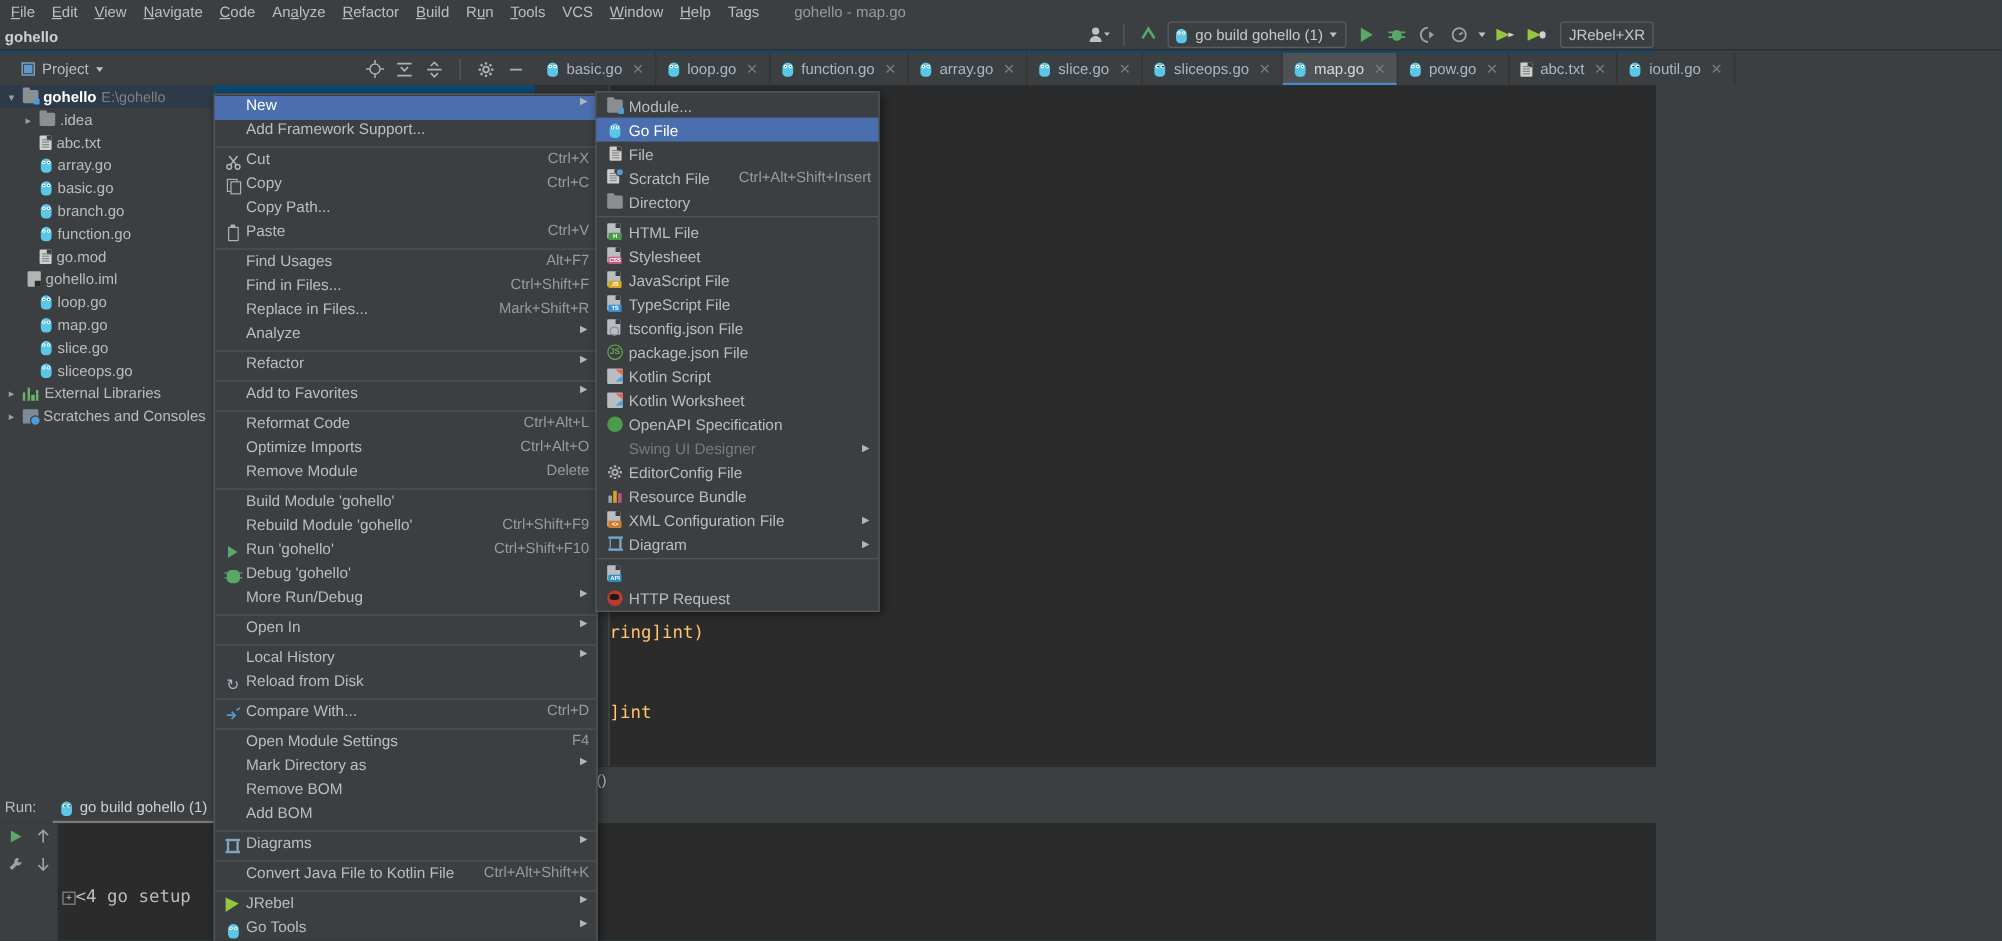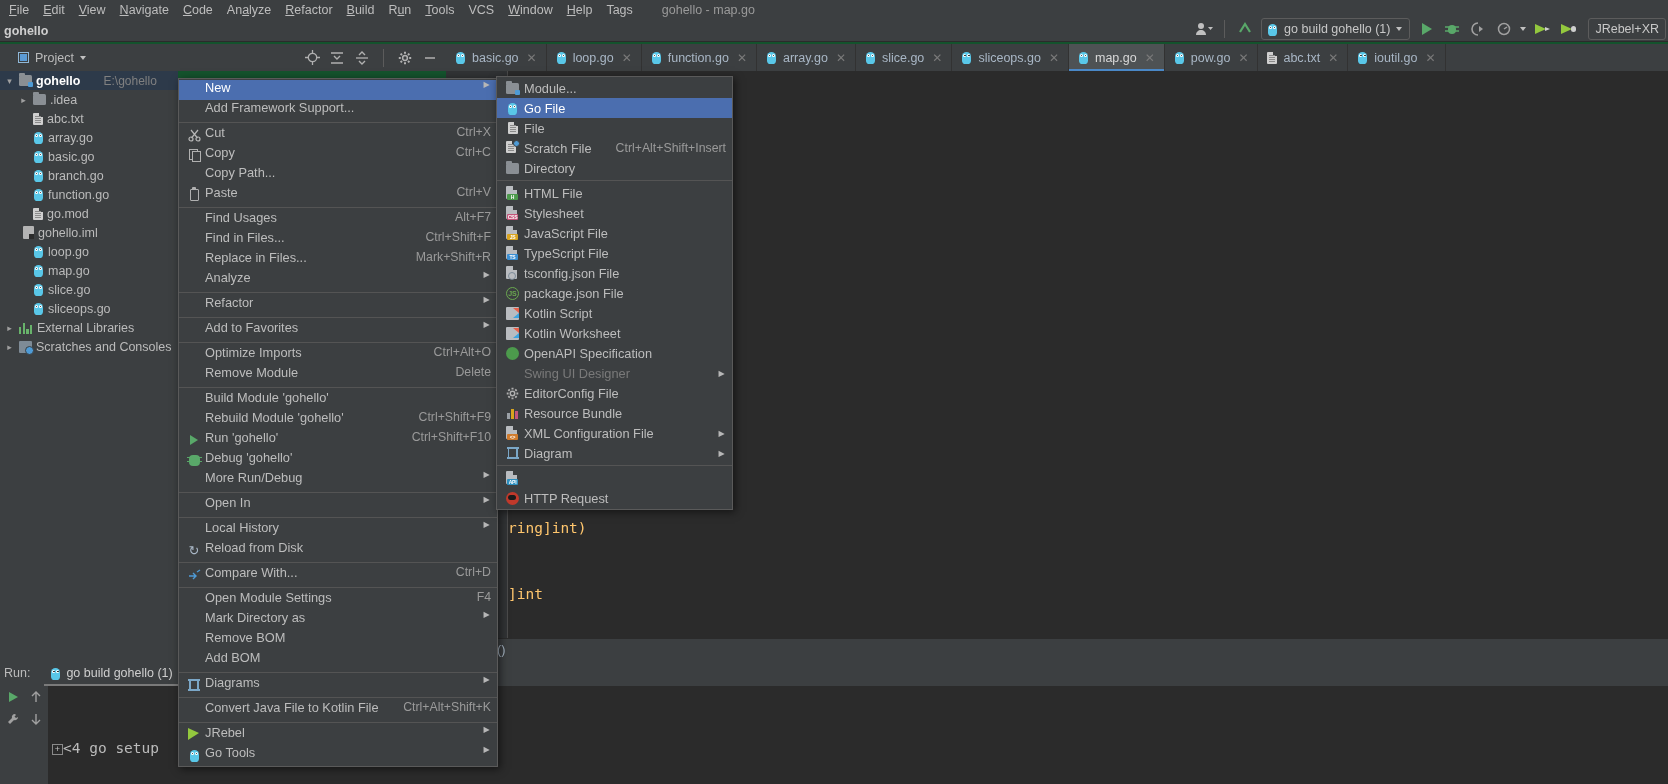--- a/index.html
+++ b/index.html
@@ -6,22 +6,22 @@
   html, body {
     margin: 0; padding: 0;
     width: 1668px; height: 784px;
     overflow: hidden;
     background: #3c3f41;
     font-family: "Liberation Sans", sans-serif;
     -webkit-font-smoothing: antialiased;
   }
   #app {
     position: relative;
-    width: 1668px; height: 784px;
-    background: #14532d;
+    width: 1380px; height: 784px;
+    background: #0c4a6e;
     color: #bbbbbb;
   }
 
   
   .menubar {
     position: absolute; top: 0; left: 0; width: 1668px; height: 20px;
     background: #3c3f41;
     display: flex; align-items: center;
     font-size: 12.5px;
     color: #bdbdbd;
@@ -122,21 +122,21 @@
   }
   .tree .row {
     height: 19px; display:flex; align-items:center; gap:4px;
     padding-left: 4px; white-space: nowrap; cursor: default;
   }
   .tree .row.sel { background:#2d3a4a; }
   .tree .row .arrow { width:11px; display:flex; justify-content:center; color:#a0a0a0; font-size:9px; flex:none; }
   .tree .row .ind { flex:none; }
   .tree .name { font-size:12.5px; }
   .tree .row.sel .name { font-weight: bold; color:#ffffff; }
-  .tree .path { color:#808080; font-size:12px; margin-left:19px; }
+  .tree .path { color:#808080; font-size:12px; margin-left:0; }
 
   .folder { width:13px;height:11px; background:#8a8f94; border-radius:1.5px; position:relative; flex:none;}
   .folder::before{content:'';position:absolute;left:0;top:-2px;width:6px;height:3px;background:#8a8f94;border-radius:1px 1px 0 0;}
   .folder.mod::after{content:'';position:absolute;right:-1px;bottom:-1px;width:5px;height:5px;background:#4e9bd6;border-radius:1px;}
 
   .iml { width:11px;height:13px;background:#b4b4b4;border-radius:1px;position:relative;flex:none;}
   .iml::after{content:'';position:absolute;right:0px;bottom:0px;width:5px;height:5px;background:#2b2b2b;}
   .libs { width:14px;height:12px;flex:none;display:flex;align-items:flex-end;gap:1.5px;}
   .libs i{display:block;width:2.2px;background:#68b36b;}
   .scr { width:13px;height:12px;background:#7e8b96;border-radius:1px;position:relative;flex:none;}
@@ -785,20 +785,25 @@
     </div>
     <div class="sep"></div>
     <div class="mrow">
       <span class="ic"></span>
       <span class="lb">Add to Favorites</span>
       <span class="ar arrw">▶</span>
     </div>
     <div class="sep"></div>
     <div class="mrow">
       <span class="ic"></span>
+      <span class="lb">Reformat Code</span>
+      <span class="sc">Ctrl+Alt+L</span>
+    </div>
+    <div class="mrow">
+      <span class="ic"></span>
       <span class="lb">Optimize Imports</span>
       <span class="sc">Ctrl+Alt+O</span>
     </div>
     <div class="mrow">
       <span class="ic"></span>
       <span class="lb">Remove Module</span>
       <span class="sc">Delete</span>
     </div>
     <div class="sep"></div>
     <div class="mrow">

